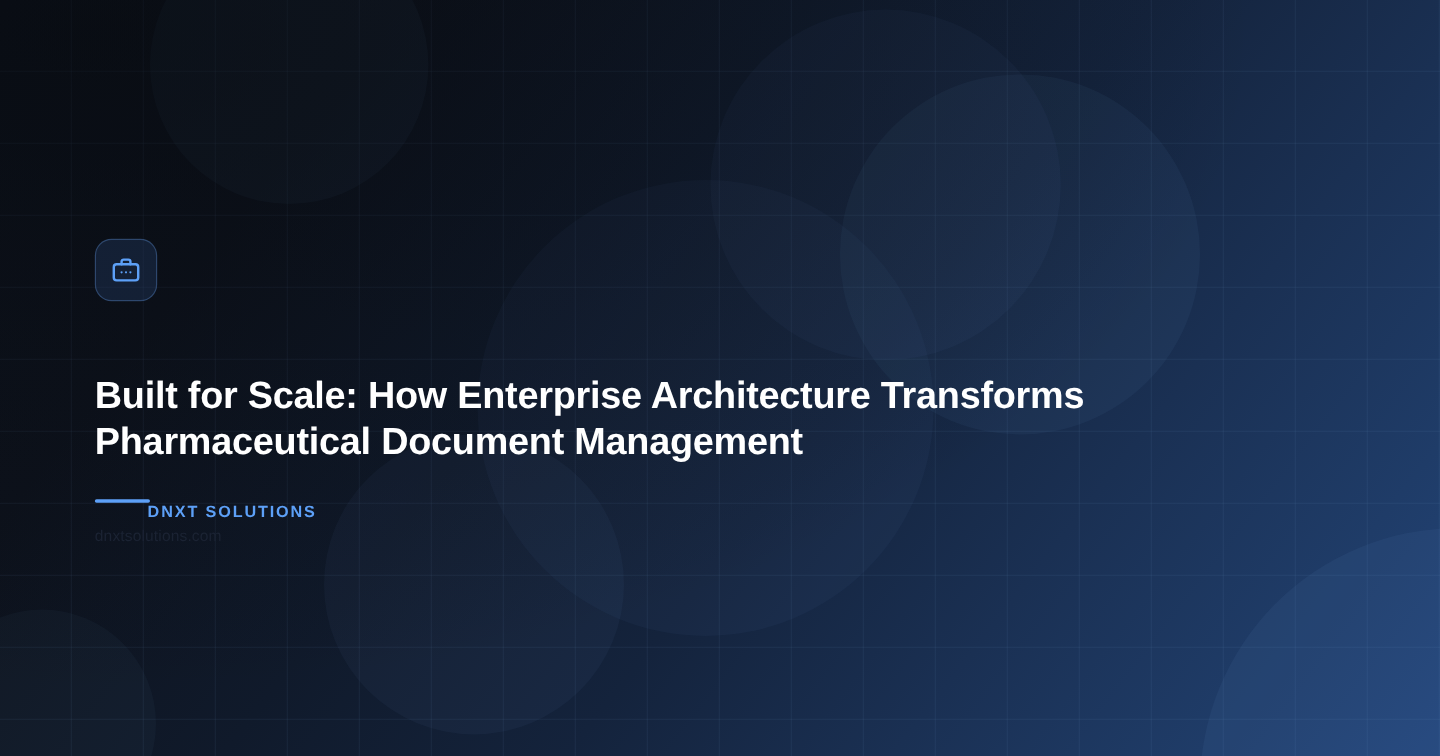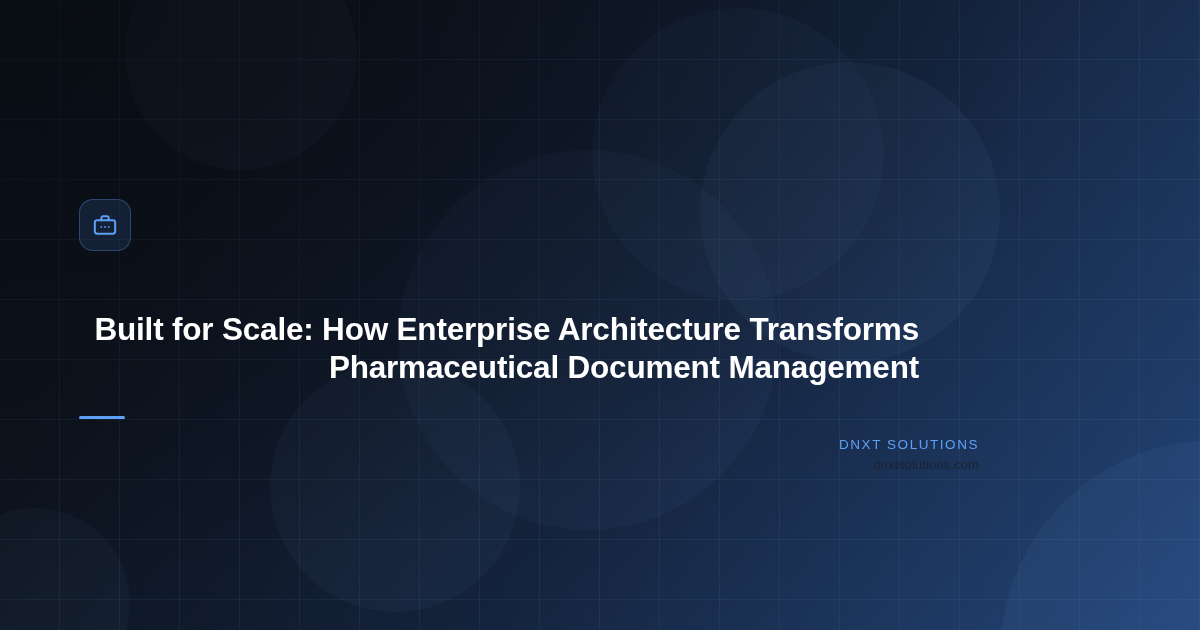--- a/index.html
+++ b/index.html
@@ -13,21 +13,20 @@
     -webkit-font-smoothing: antialiased;
   }
 
   .og-card {
     position: relative;
     width: 1200px;
     height: 630px;
     overflow: hidden;
     background: #0d121b;
     isolation: isolate;
-    text-align: right;
   }
 
   
   .bg-gradient {
     position: absolute;
     inset: 0;
     background:
       linear-gradient(128deg,
         #0c111a 0%,
         #0d121c 22%,
@@ -144,24 +143,23 @@
 
   .accent-rule {
     width: 46px;
     height: 3px;
     border-radius: 2px;
     background: #5da0f7;
     margin-top: 30px;
   }
 
   .brand {
-    margin-top: 18px;
     color: #5da0f7;
     font-size: 13.5px;
-    font-weight: normal;
+    font-weight: bold;
     letter-spacing: 1.55px;
     padding-left: 44px;
   }
 
   .site {
     margin-top: 5px;
     color: #1b2333;
     font-size: 13px;
     font-weight: normal;
     letter-spacing: 0.1px;

